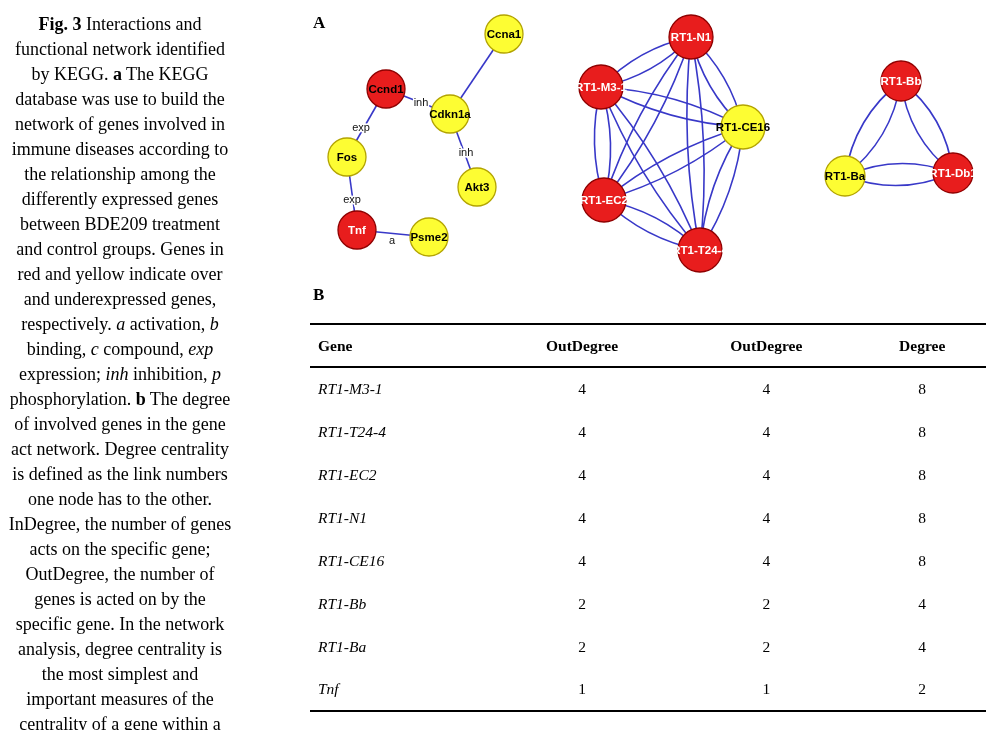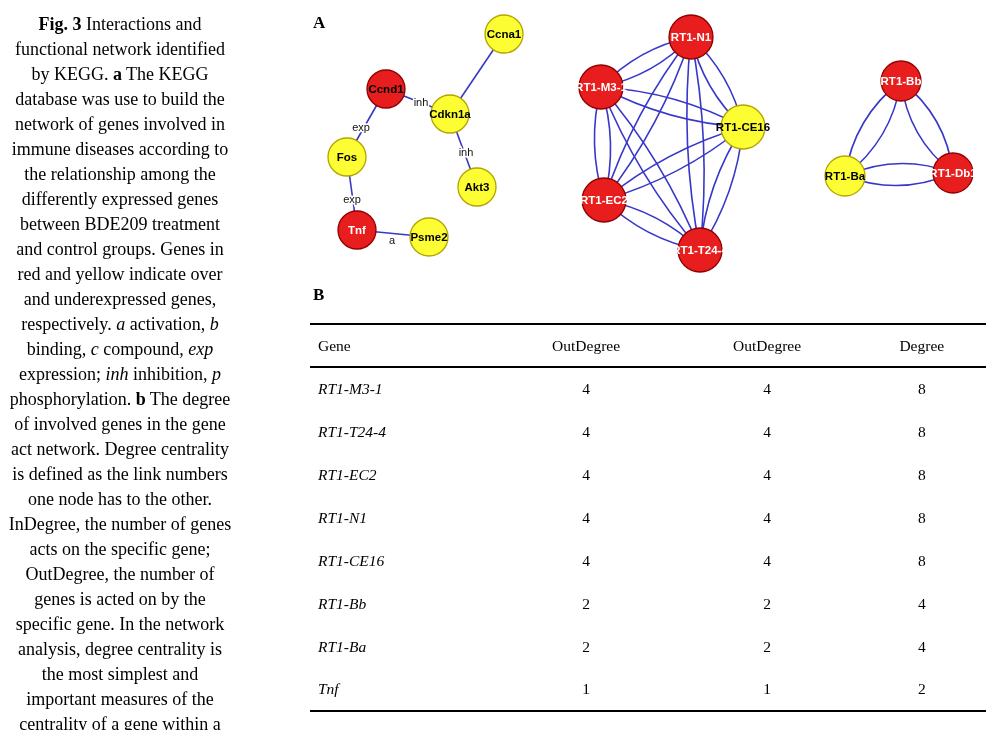--- a/index.html
+++ b/index.html
@@ -40,21 +40,21 @@
   }
 
   
   .table-wrap { position:absolute; left:310px; top:323px; width:676px; }
   table.degree {
     width:100%; border-collapse:collapse;
     border-top:2px solid #000; border-bottom:2px solid #000;
     font-family:"Liberation Serif", serif;
   }
   table.degree thead th {
-    border-bottom:2px solid #000; font-size:15.5px; font-weight:normal;
+    border-bottom:2px solid #000; font-size:15.5px; font-weight:bold;
     height:43px; text-align:center; vertical-align:middle; padding:0 6px;
   }
   table.degree thead th.col-gene { text-align:left; padding-left:8px; }
   table.degree td {
     height:43px; font-size:15.5px; text-align:center; vertical-align:middle; padding:0 6px;
   }
   table.degree td.gene-cell { text-align:left; font-style:italic; padding-left:8px; }
 </style>
 </head>
 <body>

